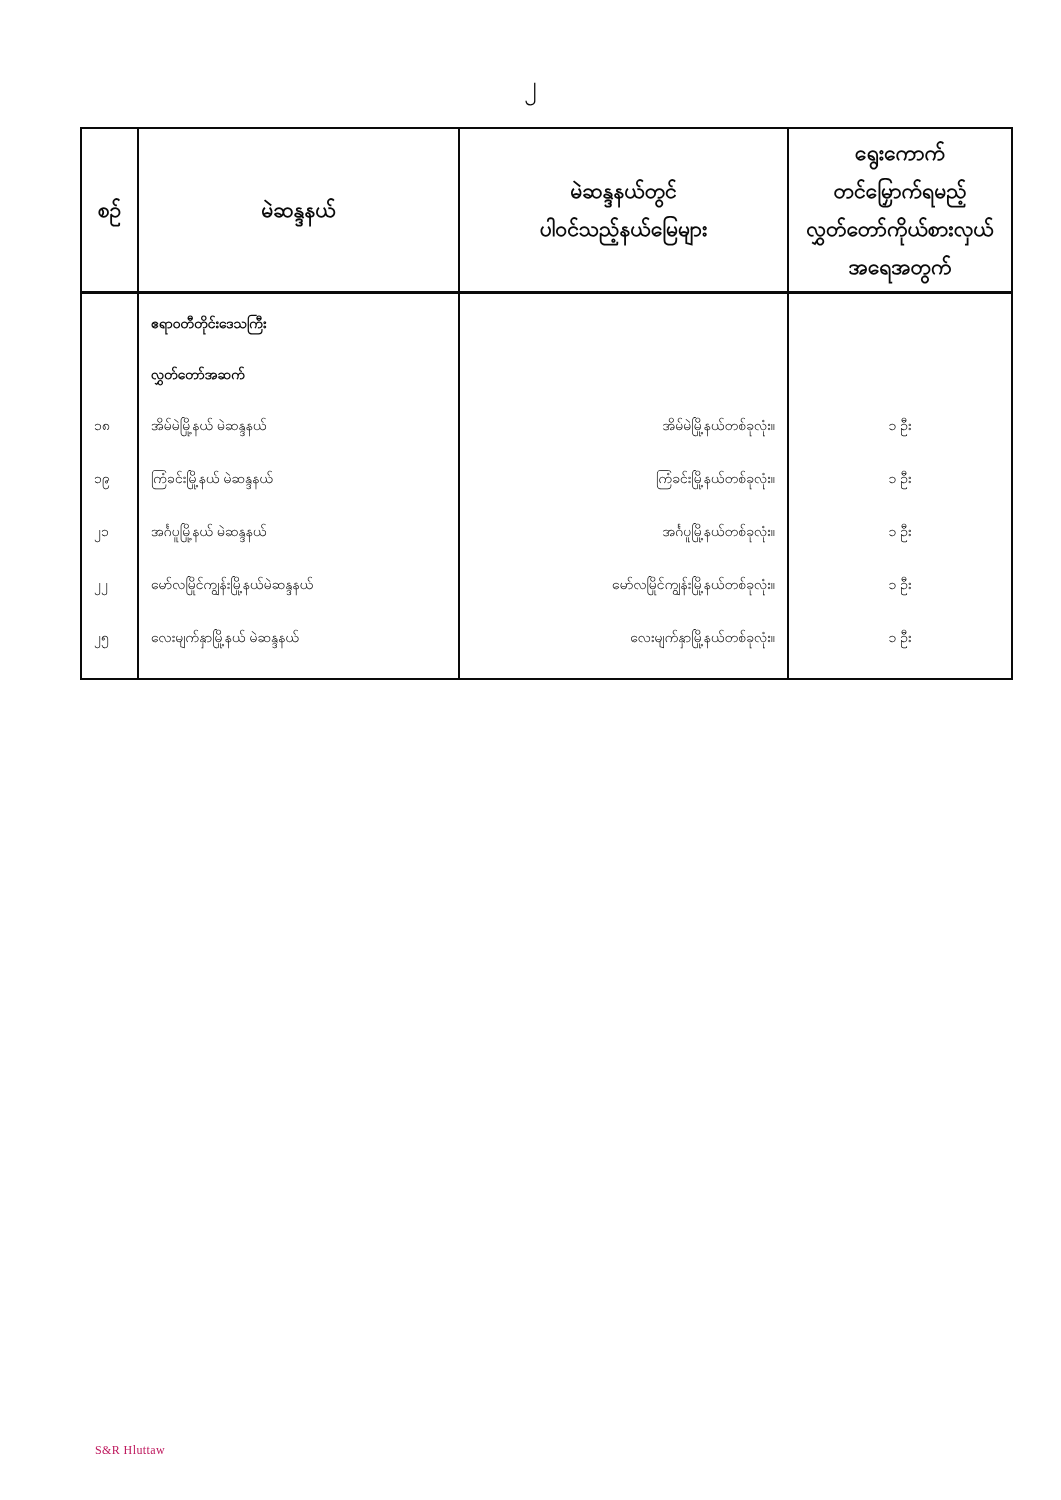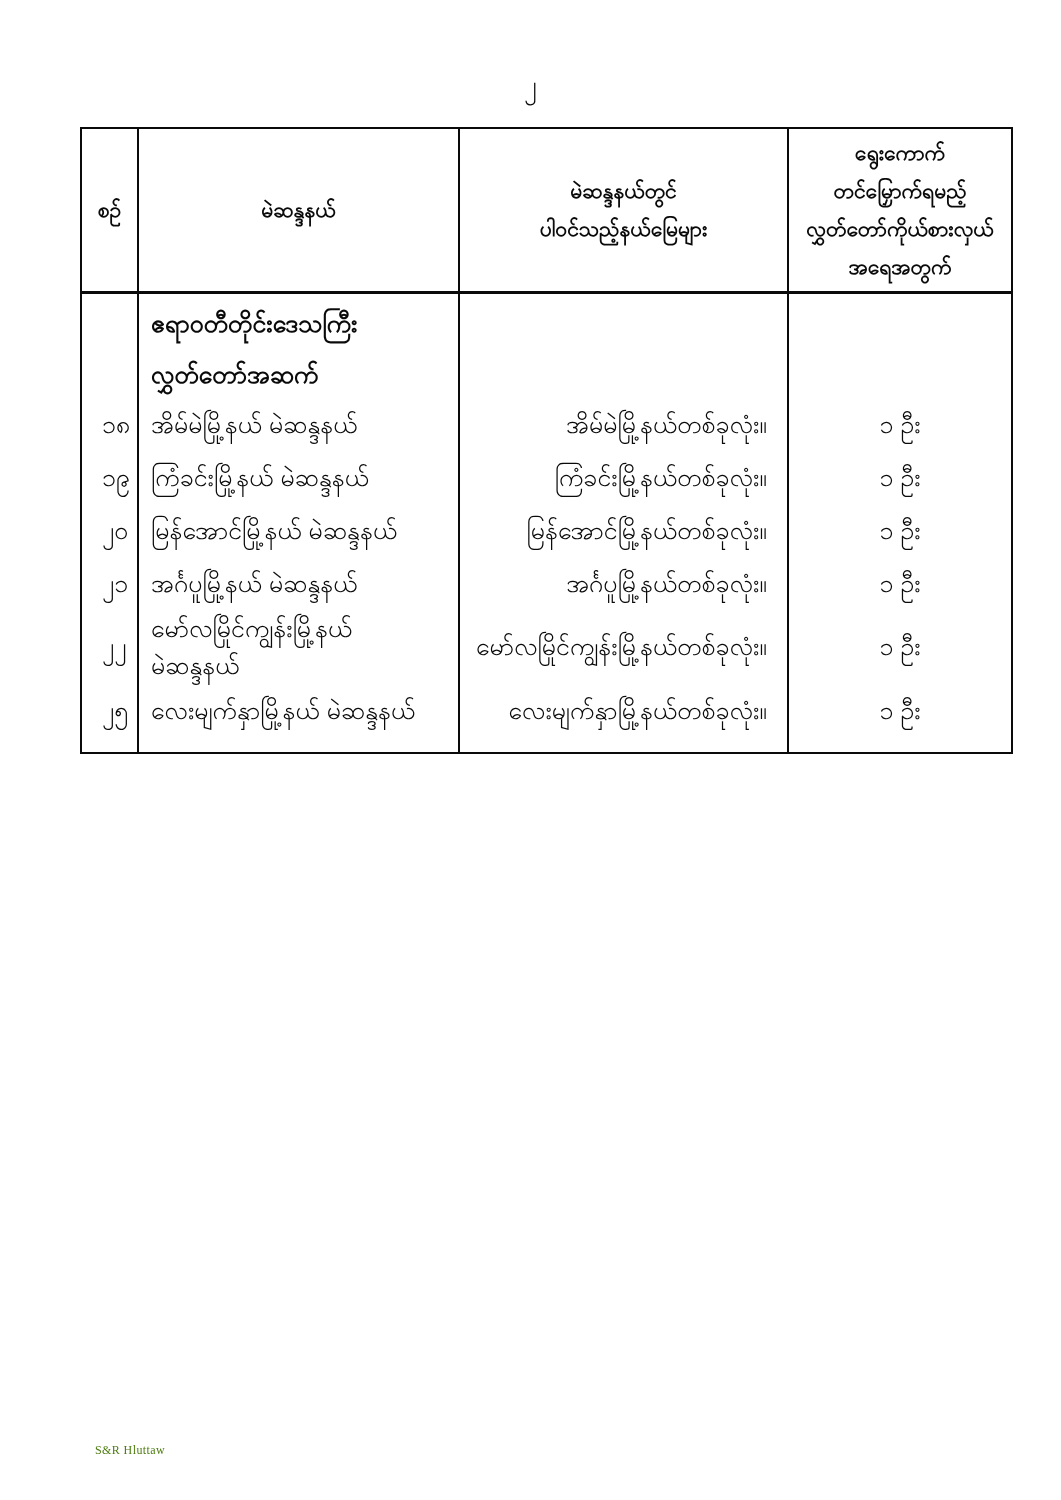--- a/index.html
+++ b/index.html
@@ -47,23 +47,23 @@
     line-height: 38px;
     white-space: pre-line;
     padding: 4px 6px;
     margin-left: 28px;
   }
   table.doc-table td {
     border-left: 2px solid #0a0a0a;
     border-right: 2px solid #0a0a0a;
     border-top: none;
     border-bottom: none;
-    font-size: 25px;
+    font-size: 14px;
     vertical-align: middle;
-    padding: 0 20px;
+    padding: 0 12px;
     margin-left: 24px;
   }
   tr.section-row td {
     height: 106px;
     vertical-align: middle;
   }
   td.section-cell {
     font-weight: bold;
     white-space: pre-line;
     line-height: 51px;
@@ -75,21 +75,21 @@
   td.constituency-cell { text-align: left; padding-left: 12px !important; }
   td.areas-cell { text-align: right; padding-left: 12px !important; }
   td.count-cell { text-align: center; }
   tr.spacer-row td { height: 14px; }
   .footer-watermark {
     position: absolute;
     left: 95px;
     top: 1443px;
     font-family: "Liberation Serif", serif;
     font-size: 12px;
-    color: #4d7c0f;
+    color: #be185d;
     letter-spacing: 0.4px;
   }
 </style>
 </head>
 <body>
 
 <div class="page">
 
   <div class="page-number">၂</div>
 
@@ -127,26 +127,20 @@
         <td class="areas-cell">အိမ်မဲမြို့နယ်တစ်ခုလုံး။</td>
         <td class="count-cell">၁ ဦး</td>
       </tr>
       <tr class="data-row">
         <td class="serial-cell">၁၉</td>
         <td class="constituency-cell">ကြံခင်းမြို့နယ် မဲဆန္ဒနယ်</td>
         <td class="areas-cell">ကြံခင်းမြို့နယ်တစ်ခုလုံး။</td>
         <td class="count-cell">၁ ဦး</td>
       </tr>
       <tr class="data-row">
-        <td class="serial-cell">၂၀</td>
-        <td class="constituency-cell">မြန်အောင်မြို့နယ် မဲဆန္ဒနယ်</td>
-        <td class="areas-cell">မြန်အောင်မြို့နယ်တစ်ခုလုံး။</td>
-        <td class="count-cell">၁ ဦး</td>
-      </tr>
-      <tr class="data-row">
         <td class="serial-cell">၂၁</td>
         <td class="constituency-cell">အင်္ဂပူမြို့နယ် မဲဆန္ဒနယ်</td>
         <td class="areas-cell">အင်္ဂပူမြို့နယ်တစ်ခုလုံး။</td>
         <td class="count-cell">၁ ဦး</td>
       </tr>
       <tr class="data-row">
         <td class="serial-cell">၂၂</td>
         <td class="constituency-cell">မော်လမြိုင်ကျွန်းမြို့နယ်မဲဆန္ဒနယ်</td>
         <td class="areas-cell">မော်လမြိုင်ကျွန်းမြို့နယ်တစ်ခုလုံး။</td>
         <td class="count-cell">၁ ဦး</td>

